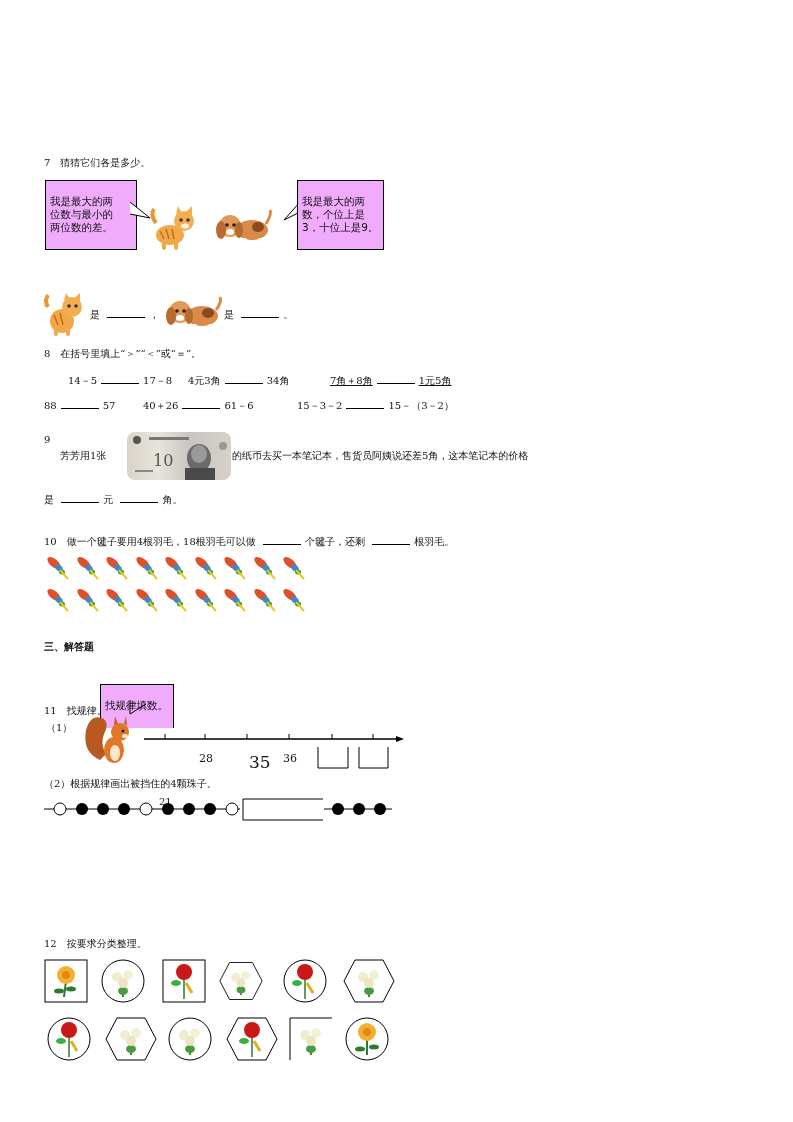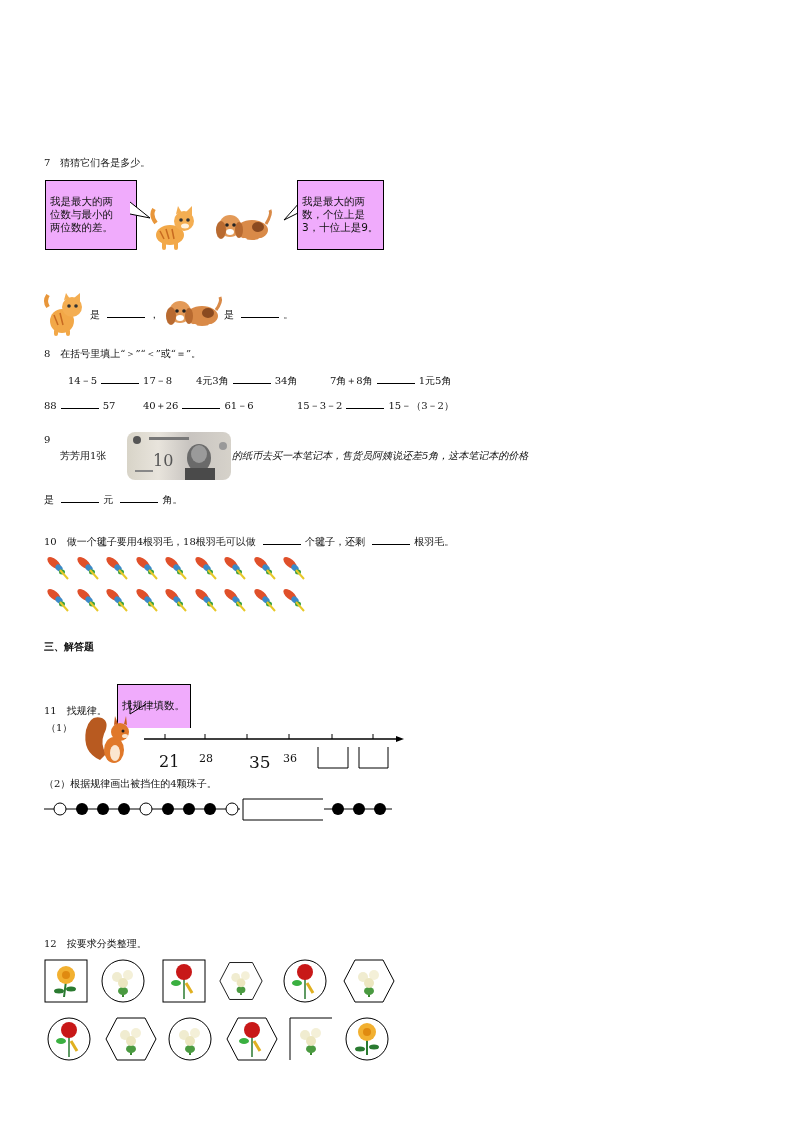--- a/index.html
+++ b/index.html
@@ -113,24 +113,24 @@
 <div class="line" style="left:224px; top:305px;">
   <span>是</span>
   <span class="blank"></span><span>。</span>
 </div>
 
 <div class="line" style="left:44px; top:346px;">8　在括号里填上“＞”“＜”或“＝”。</div>
 
 <div class="line" style="left:44px; top:371px;margin-left:24px;">
   <span>14－5</span><span class="blank"></span><span>17－8</span>
 </div>
-<div class="line" style="left:196px; top:371px;">
+<div class="line" style="left:188px; top:371px;">
   <span>4元3角</span><span class="blank"></span><span>34角</span>
 </div>
-<div class="line" style="left:330px; top:371px;">
+<div class="line" style="left:330px; top:371px;text-decoration:underline;">
   <span>7角＋8角</span><span class="blank"></span><span>1元5角</span>
 </div>
 
 <div class="line" style="left:44px; top:396px;">
   <span>88</span><span class="blank"></span><span>57</span>
 </div>
 <div class="line" style="left:143px; top:396px;">
   <span>40＋26</span><span class="blank"></span><span>61－6</span>
 </div>
 <div class="line" style="left:297px; top:396px;">
@@ -144,21 +144,21 @@
     <circle cx="10" cy="8" r="4" fill="#555"></circle>
     <rect x="22" y="5" width="40" height="3" fill="#777"></rect>
     <text x="26" y="34" font-size="16" font-family="DejaVu Serif, serif" fill="#555">10</text>
     <rect x="8" y="38" width="18" height="2" fill="#888"></rect>
     <ellipse cx="72" cy="26" rx="12" ry="14" fill="#6a6a6a"></ellipse>
     <ellipse cx="72" cy="22" rx="8" ry="9" fill="#9a9a9a"></ellipse>
     <rect x="58" y="36" width="30" height="12" fill="#4a4a4a"></rect>
     <circle cx="96" cy="14" r="4" fill="#999"></circle>
   </svg>
 </div>
-<div class="line" style="left:232px; top:448px;font-style:italic;">的纸币去买一本笔记本，售货员阿姨说还差5角，这本笔记本的价格</div>
+<div class="line" style="left:232px; top:448px;">的纸币去买一本笔记本，售货员阿姨说还差5角，这本笔记本的价格</div>
 <div class="line" style="left:44px; top:490px;">
   <span>是</span>
   <span class="blank"></span><span>元</span>
   <span class="blank"></span><span>角。</span>
 </div>
 
 <div class="line" style="left:44px; top:532px;">
   <span>10　做一个毽子要用4根羽毛，18根羽毛可以做</span>
   <span class="blank"></span><span>个毽子，还剩</span>
   <span class="blank"></span><span>根羽毛。</span>
@@ -273,21 +273,21 @@
       <ellipse cx="15" cy="14" rx="4" ry="3" transform="rotate(40 15 14)" fill="#3a8ac8"></ellipse>
       <ellipse cx="18" cy="18" rx="3" ry="2.5" fill="#3aa040"></ellipse>
       <line x1="16" y1="16" x2="24" y2="25" stroke="#e8c828" stroke-width="2"></line>
     </svg>
 </div>
 
 <div class="line bold" style="left:44px; top:639px;">三、解答题</div>
 
 <div class="line" style="left:44px; top:659px;margin-top:44px;">11　找规律。</div>
 
-<div class="bubble" style="left:117px; top:684px; width:64px; height:15px; border-bottom:none;">
+<div class="bubble" style="left:100px; top:684px; width:64px; height:15px; border-bottom:none;">
   <span>找规律填数。</span>
 </div>
 <svg class="tail" style="left:128px; top:700px;" width="22" height="16">
   <polyline points="2,0 2,14 18,4" fill="none" stroke="#000" stroke-width="1"></polyline>
 </svg>
 
 <div class="line" style="left:46px; top:720px;">（1）</div>
 
 <svg class="abs" style="left:82px; top:710px;" width="50" height="56">
   <path d="M18,50 Q0,42 4,20 Q8,4 20,8 Q28,12 22,24 Q18,34 24,44 Z" fill="#b85a20"></path>
@@ -306,21 +306,21 @@
   <line x1="25" y1="7" x2="25" y2="12" stroke="#000"></line>
   <line x1="65" y1="7" x2="65" y2="12" stroke="#000"></line>
   <line x1="107" y1="7" x2="107" y2="12" stroke="#000"></line>
   <line x1="149" y1="7" x2="149" y2="12" stroke="#000"></line>
   <line x1="192" y1="7" x2="192" y2="12" stroke="#000"></line>
   <line x1="233" y1="7" x2="233" y2="12" stroke="#000"></line>
 
   <polyline points="178,20 178,41 208,41 208,20" fill="none" stroke="#000" stroke-width="1"></polyline>
   <polyline points="219,20 219,41 248,41 248,20" fill="none" stroke="#000" stroke-width="1"></polyline>
 </svg>
-<div class="abs" style="left:159px; top:752px; font-size:16px;">21</div>
+<div class="abs" style="left:159px; top:796px; font-size:10px;">21</div>
 <div class="abs" style="left:199px; top:752px; font-size:11px;">28</div>
 <div class="abs" style="left:249px; top:752px; font-size:17px;">35</div>
 <div class="abs" style="left:283px; top:752px; font-size:11px;">36</div>
 <div class="abs" style="left:318px; top:747px; width:31px; height:21px;"></div>
 <div class="abs" style="left:359px; top:747px; width:30px; height:21px;"></div>
 
 <div class="line" style="left:44px; top:776px;">（2）根据规律画出被挡住的4颗珠子。</div>
 
 <svg class="abs" style="left:44px; top:798px;" width="350" height="24">
   <line x1="0" y1="11" x2="196" y2="11" stroke="#000" stroke-width="1"></line>

